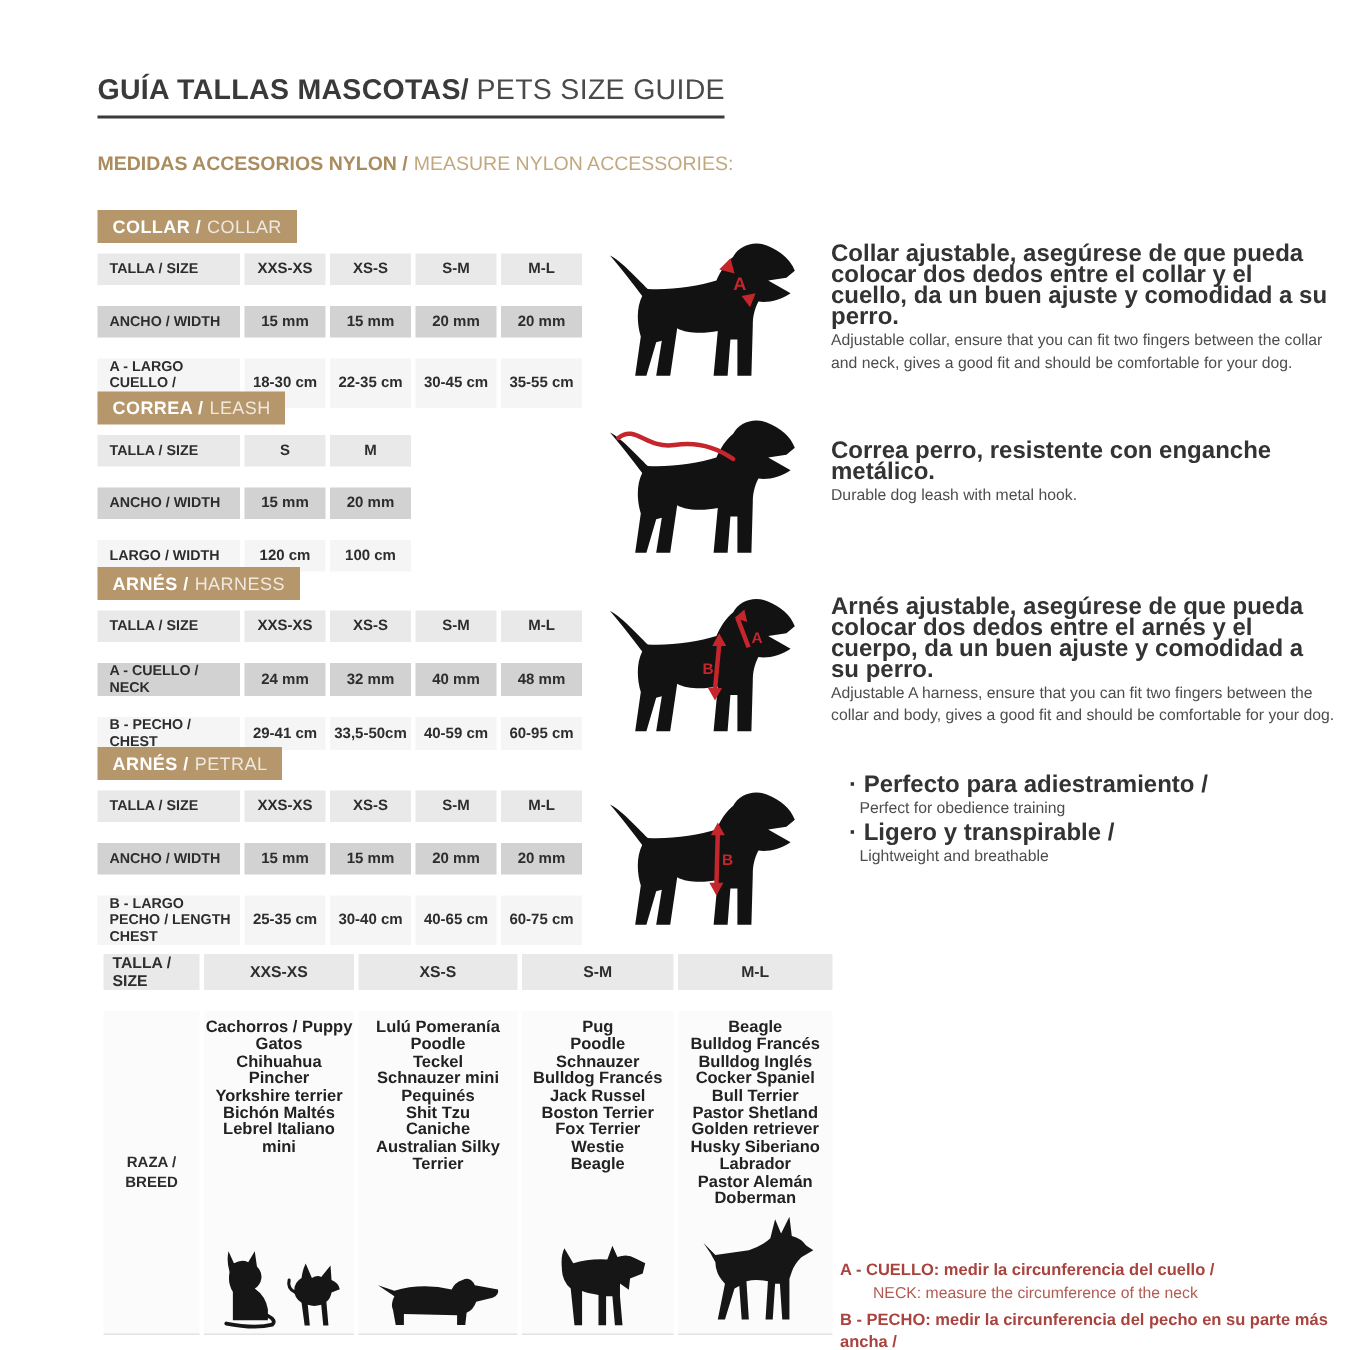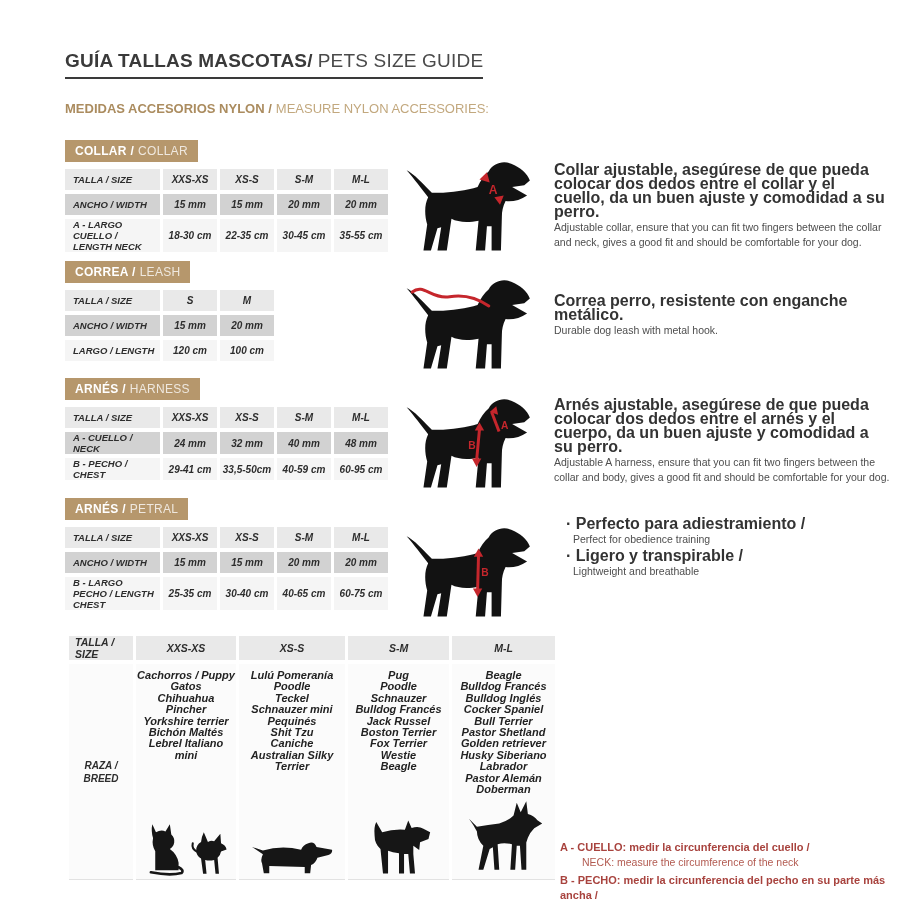--- a/index.html
+++ b/index.html
@@ -14,21 +14,21 @@
   .subtitle{left:65px;top:101px;font-size:13px;}
   .subtitle .es{font-weight:bold;color:#ab8c5f;}
   .subtitle .en{font-weight:normal;color:#c2a87e;margin-left:4px;}
 
   
   .badge{left:65px;height:22px;line-height:22px;background:#b6976c;color:#fff;
          padding:0 10px;font-size:12px;font-weight:bold;letter-spacing:.3px;}
   .badge .en{font-weight:normal;color:rgba(255,255,255,.78);margin-left:4px;}
 
   
-  .tbl{position:absolute;display:grid;gap:4px 3px;font-style:italic;}
+  .tbl{position:absolute;display:grid;gap:14px 3px;}
   .c{display:flex;align-items:center;font-weight:bold;color:#2d2d2d;}
   .lab{padding-left:8px;font-size:9.5px;line-height:11px;padding-right:4px;}
   .val{justify-content:center;font-size:10px;text-align:center;}
   .r1{background:#e9e9e9;}
   .r2{background:#d2d2d2;}
   .r3{background:#f5f5f5;}
 
   
   .dog{position:absolute;}
 
@@ -113,21 +113,21 @@
   <div class="abs badge" style="top:261px">
     <span>CORREA /</span><span class="en">LEASH</span>
   </div>
   <div class="tbl" style="left:65px;top:290px;grid-template-columns:95px 54px 54px;grid-template-rows:21px 21px 21px">
     <div class="c r1 lab">TALLA / SIZE</div>
     <div class="c r1 val">S</div>
     <div class="c r1 val">M</div>
     <div class="c r2 lab">ANCHO / WIDTH</div>
     <div class="c r2 val">15 mm</div>
     <div class="c r2 val">20 mm</div>
-    <div class="c r3 lab">LARGO / LENGTH</div>
+    <div class="c r3 lab">LARGO / WIDTH</div>
     <div class="c r3 val">120 cm</div>
     <div class="c r3 val">100 cm</div>
   </div>
   <svg class="dog" style="left:392px;top:264px" width="160" height="112" viewBox="0 0 160 120">
     <use href="#dog-shape" fill="#121212"></use>
     <path d="M16,30 C28,20 36,38 56,35 C74,32 88,38 98,45" fill="none" stroke="#c5262c" stroke-width="3.2" stroke-linecap="round"></path>
   </svg>
   <div class="desc" style="left:554px;top:294px">
     <div class="d-es">Correa perro, resistente con enganche metálico.</div>
     <div class="d-en">Durable dog leash with metal hook.</div>

